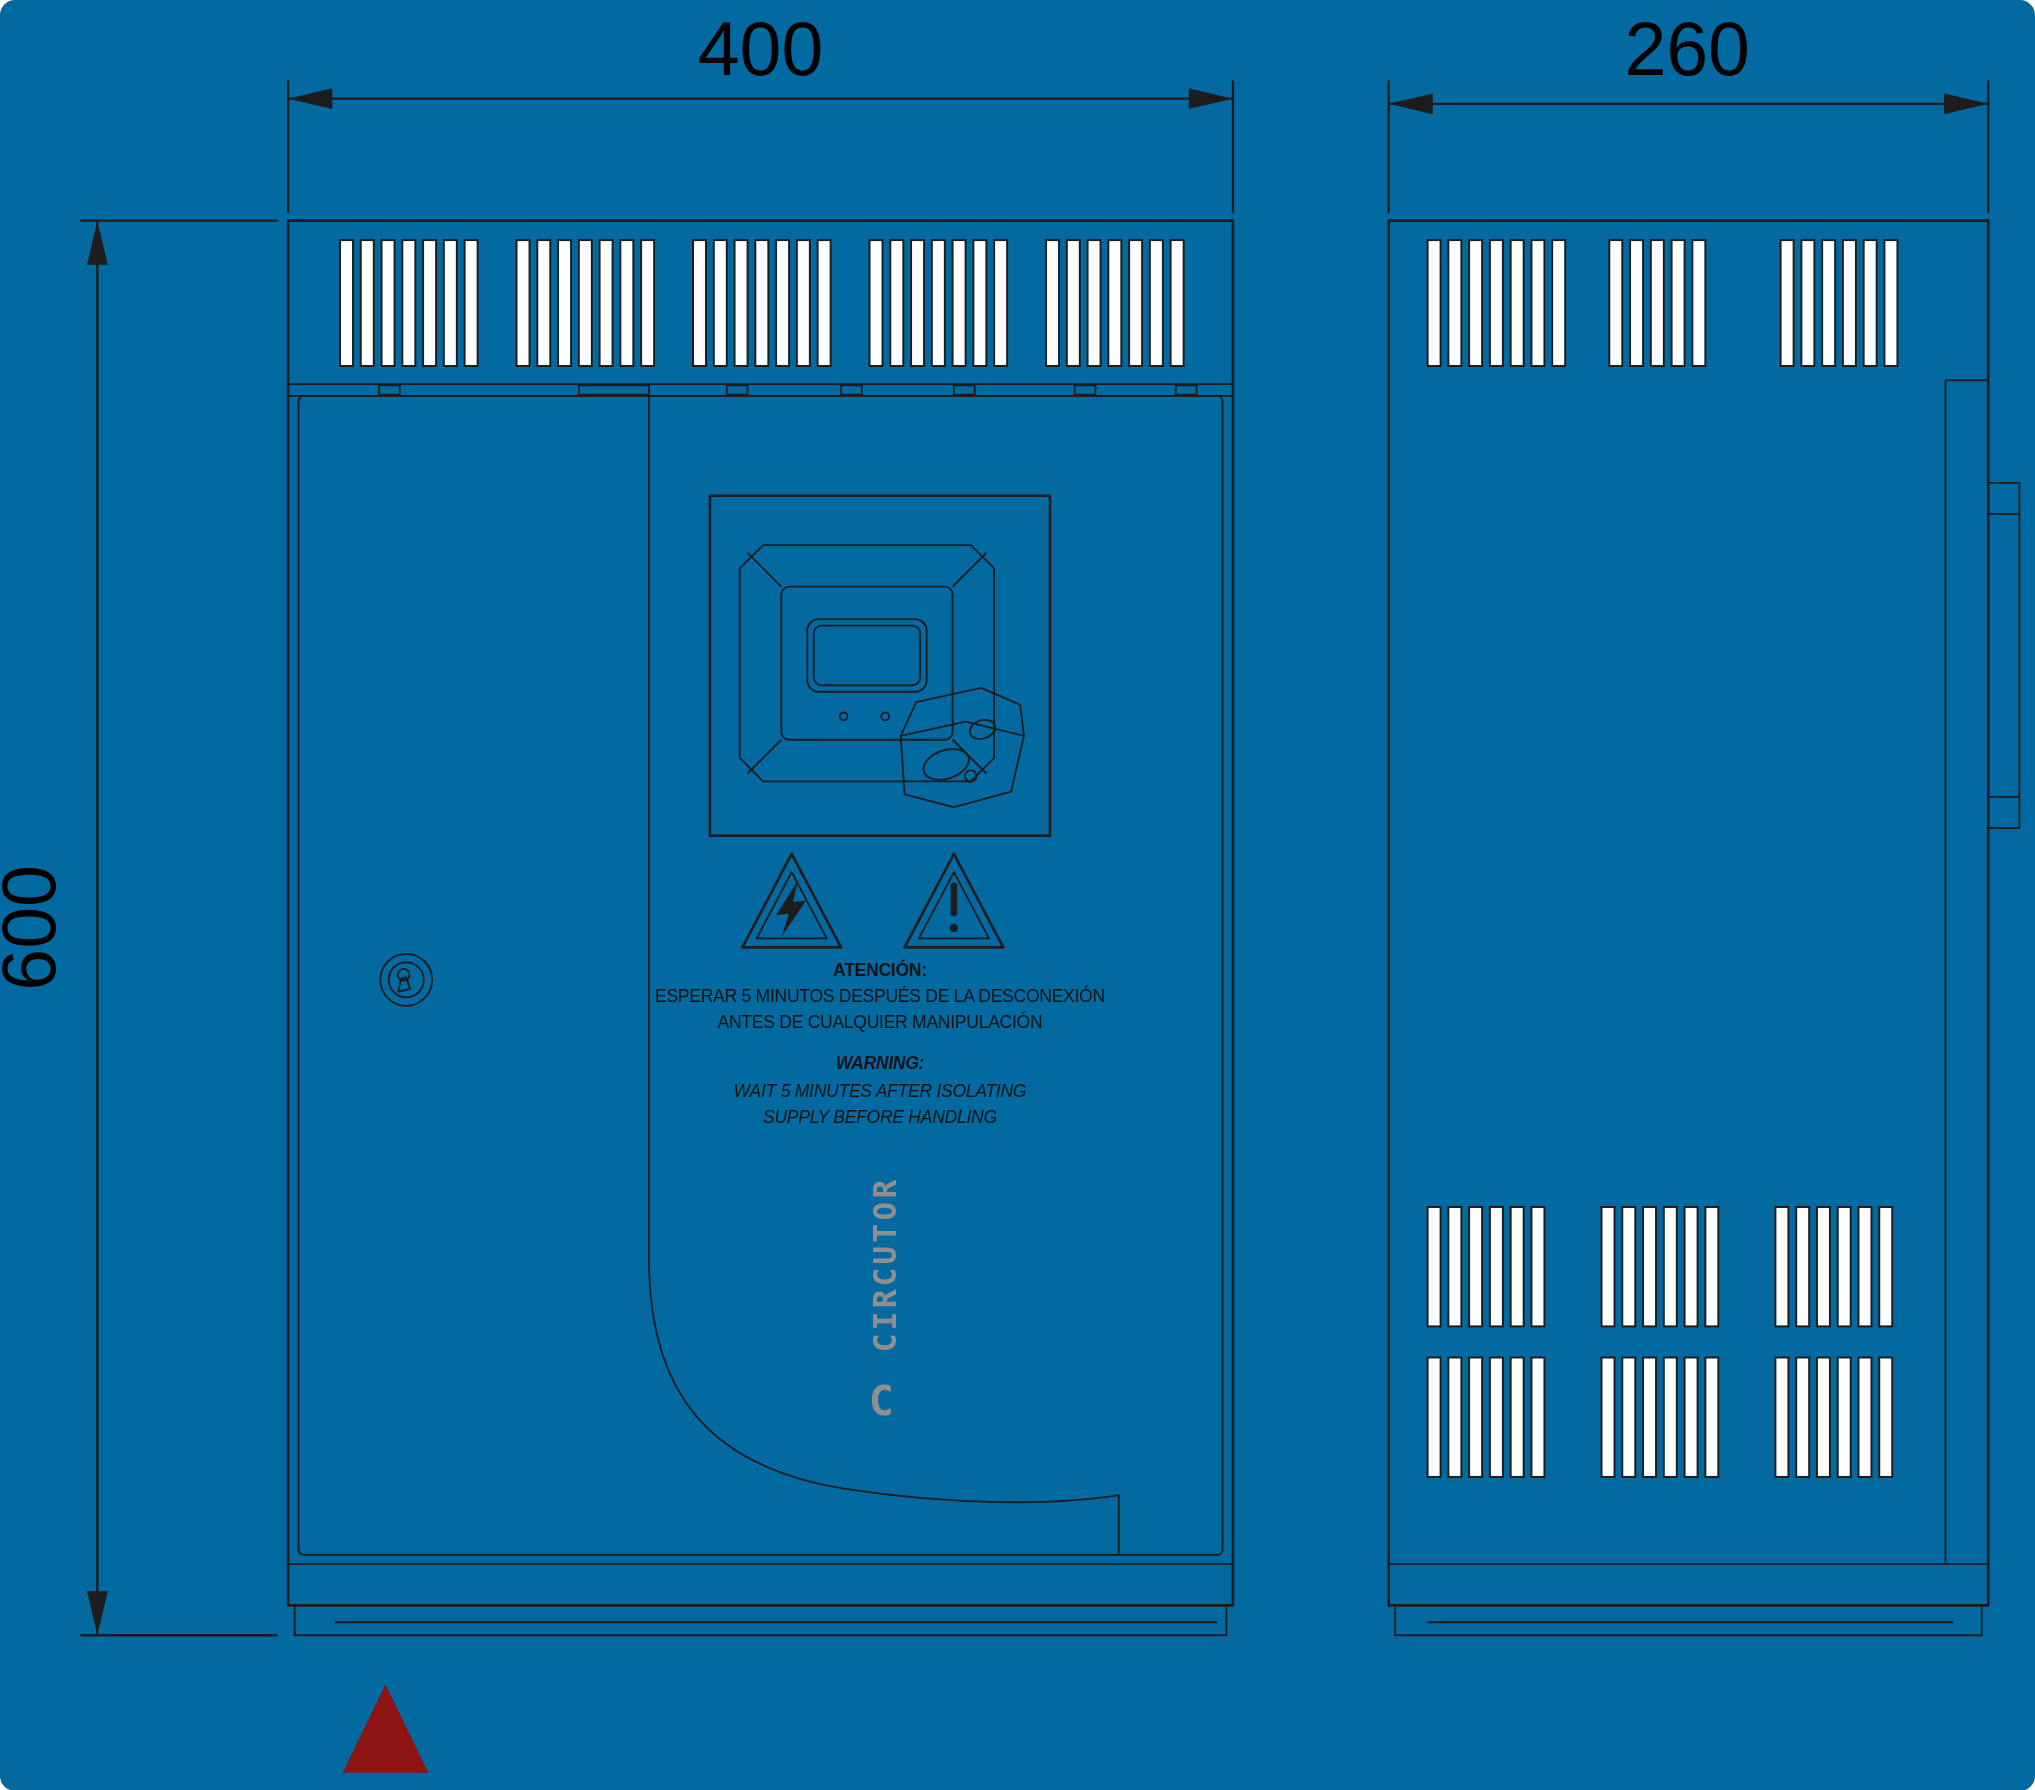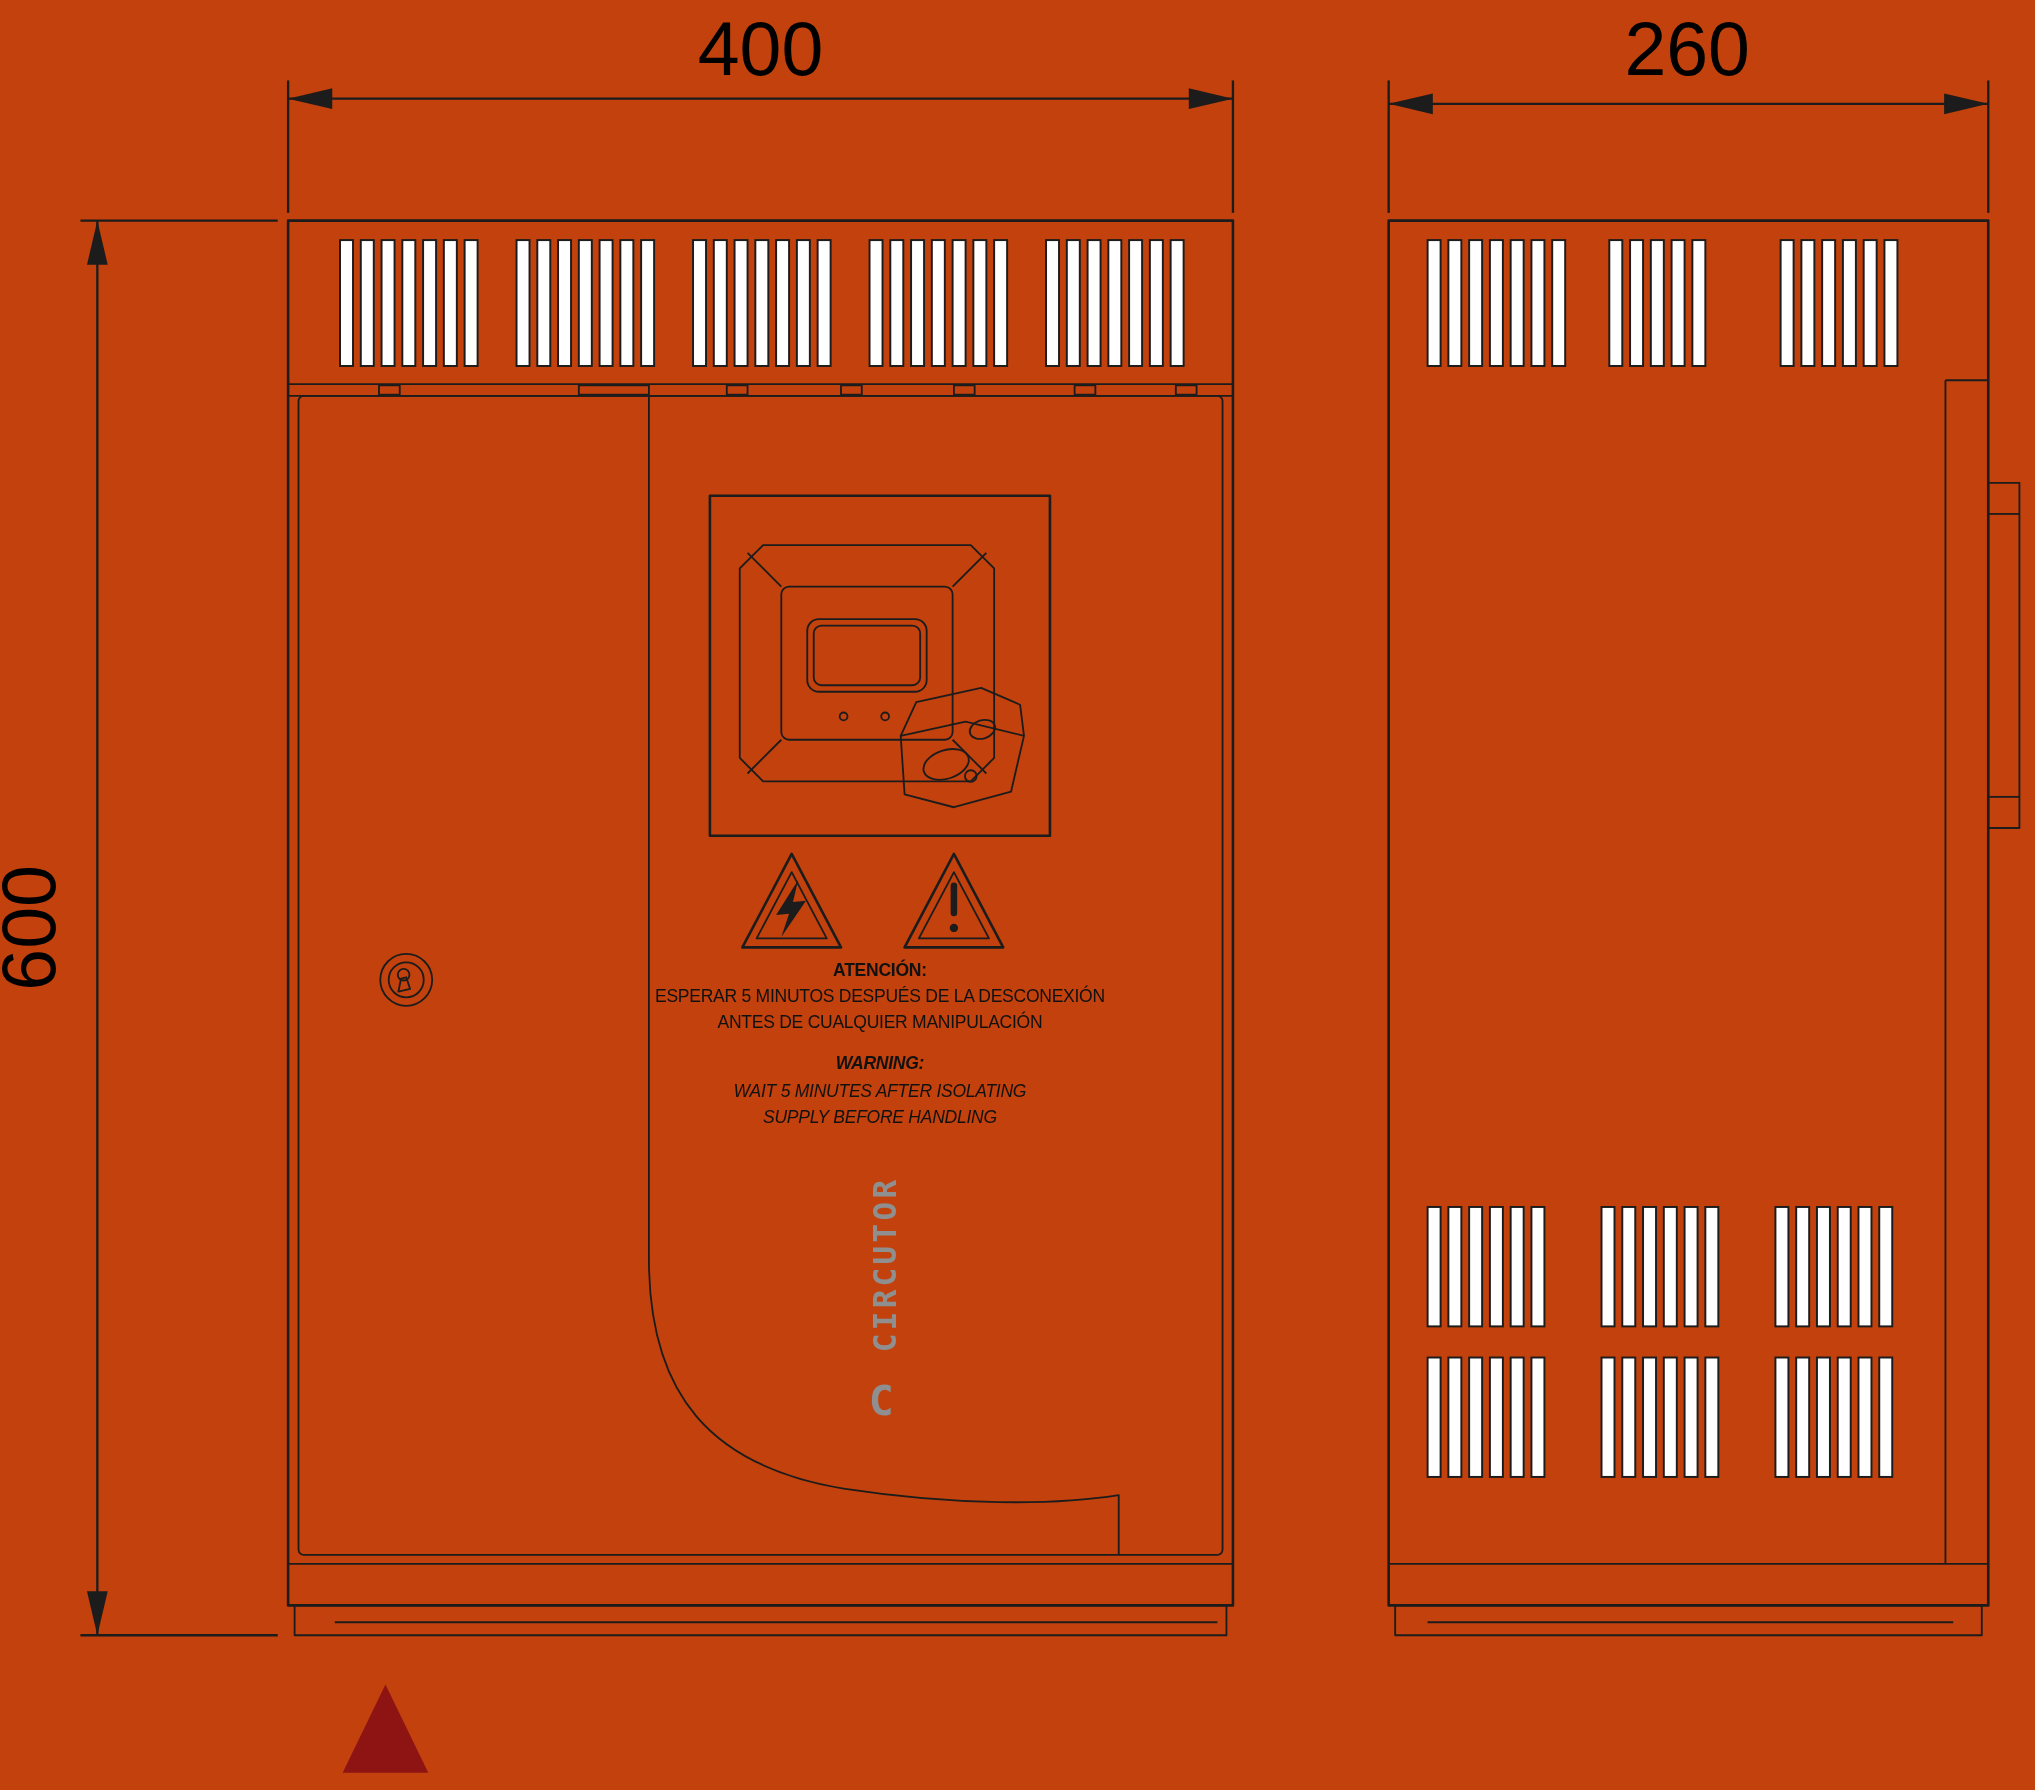--- a/index.html
+++ b/index.html
@@ -1,16 +1,16 @@
 <!DOCTYPE html>
 <html style="font-size:8.5px"><head>
 <meta charset="utf-8">
 <style>
   html,body{margin:0;padding:0;background:#ffffff;}
-  .drawing-wrap{width:100vw;background:#c2410c;}
+  .drawing-wrap{width:100vw;background:#0369a1;border-radius:15px;}
   svg{display:block;width:100vw;height:auto;}
   .o  {fill:none;stroke:#1c1c1c;stroke-width:2;stroke-linejoin:round;}
   .t  {fill:none;stroke:#1c1c1c;stroke-width:1.4;stroke-linejoin:round;}
   .slat{fill:#ffffff;stroke:#1c1c1c;stroke-width:1.5;}
   .diml{stroke:#1c1c1c;stroke-width:1.8;fill:none;}
   .ah {fill:#1c1c1c;stroke:none;}
   .dimt{font-family:"Liberation Sans",sans-serif;font-size:58px;fill:#000;}
   .wt {font-family:"Liberation Sans",sans-serif;font-size:13.5px;fill:#111;text-anchor:middle;letter-spacing:-0.2px;}
   .wtb{font-weight:bold;}
   .wti{font-style:italic;}

